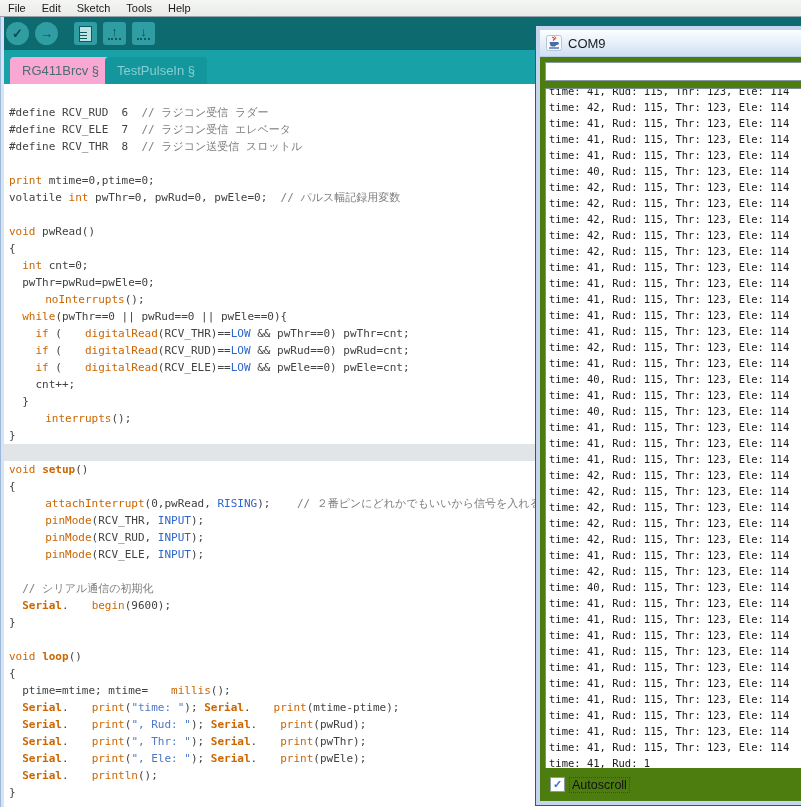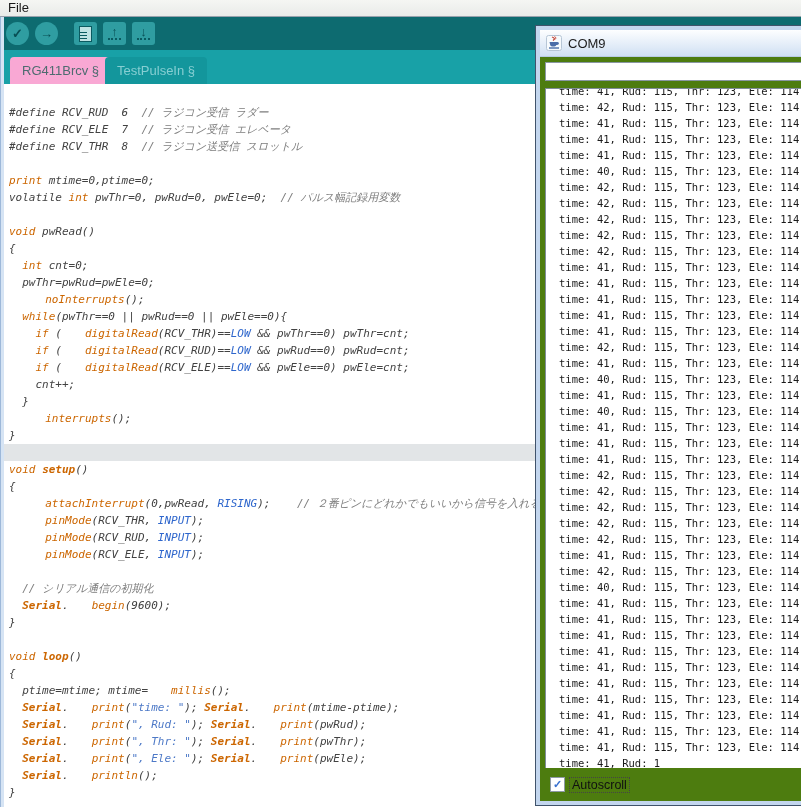--- a/index.html
+++ b/index.html
@@ -6,21 +6,21 @@
   body{
     width:801px;height:807px;position:relative;overflow:hidden;
     background:#ffffff;font-family:"Liberation Sans",sans-serif;
     -webkit-font-smoothing:none;
   }
   
   .menubar{
     position:absolute;left:0;top:0;width:801px;height:16px;
     background:linear-gradient(#f5f6f3,#e9ebe9);
     border-bottom:1px solid #98a2ad;
-    display:flex;align-items:flex-start;font-size:13px;color:#1a1a1a;flex-direction:column;
+    display:flex;align-items:flex-end;font-size:11px;color:#1a1a1a;
   }
   .menubar .mitem{padding:0 8px;line-height:16px;cursor:default;}
   .toolbar{
     position:absolute;left:0;top:17px;width:801px;height:33px;
     background:#0d6b70;display:flex;align-items:center;
   }
   .tbtn{
     width:23px;height:23px;background:#2f9da1;margin-left:6px;
     display:flex;align-items:center;justify-content:center;
     color:#084f54;font-weight:bold;font-size:13px;position:relative;
@@ -38,21 +38,21 @@
     background:#18a1a7;
   }
   .tab{
     position:absolute;bottom:0;height:27px;line-height:27px;
     text-align:center;font-size:13px;
     border-radius:4px 4px 0 0;padding:0 12px;cursor:default;
   }
   .tab.active{left:10px;background:#f9a8d4;color:#4f6b70;}
   .tab.inactive{left:105px;background:#13969c;color:#86ced2;}
   .editor{
-    position:absolute;left:0;top:84px;width:801px;height:723px;background:#ffffff;font-style:italic;
+    position:absolute;left:0;top:84px;width:801px;height:723px;background:#ffffff;
   }
   .leftstrip{
     position:absolute;left:0;top:17px;width:4px;height:790px;
     background:#d6e4f4;border-left:1px solid #9db8d9;box-sizing:border-box;
   }
   .code{
     position:absolute;left:4px;top:0;width:797px;
     padding:20px 0 0 5px;margin:0;
     font-family:"DejaVu Sans Mono","DejaVu Sans",monospace;
     font-size:11px;color:#424242;
@@ -83,21 +83,21 @@
     position:absolute;left:5px;top:32px;width:257px;height:19px;
     background:#ffffff;border:1px solid #8a97a4;box-sizing:border-box;
   }
   .swin-output{
     position:absolute;left:5px;top:58px;width:257px;height:680px;
     background:#ffffff;border-top:1px solid #7f8c99;border-left:1px solid #7f8c99;
     box-sizing:border-box;overflow:hidden;
     font-family:"DejaVu Sans Mono","DejaVu Sans",monospace;
     font-size:10.5px;color:#1a1a1a;
   }
-  .swin-output .lines{margin-top:-6px;padding-left:13px;}
+  .swin-output .lines{margin-top:-6px;padding-left:3px;}
   .sline{height:16px;line-height:16px;white-space:pre;}
   .swin-bottom{
     position:absolute;left:0;top:738px;width:262px;height:33px;
     display:flex;align-items:center;
   }
   .chk{
     width:13px;height:13px;background:#ffffff;border:1px solid #8e9aa5;
     margin-left:10px;display:flex;align-items:center;justify-content:center;
     font-size:11px;font-weight:bold;color:#3a72cf;line-height:13px;
   }

